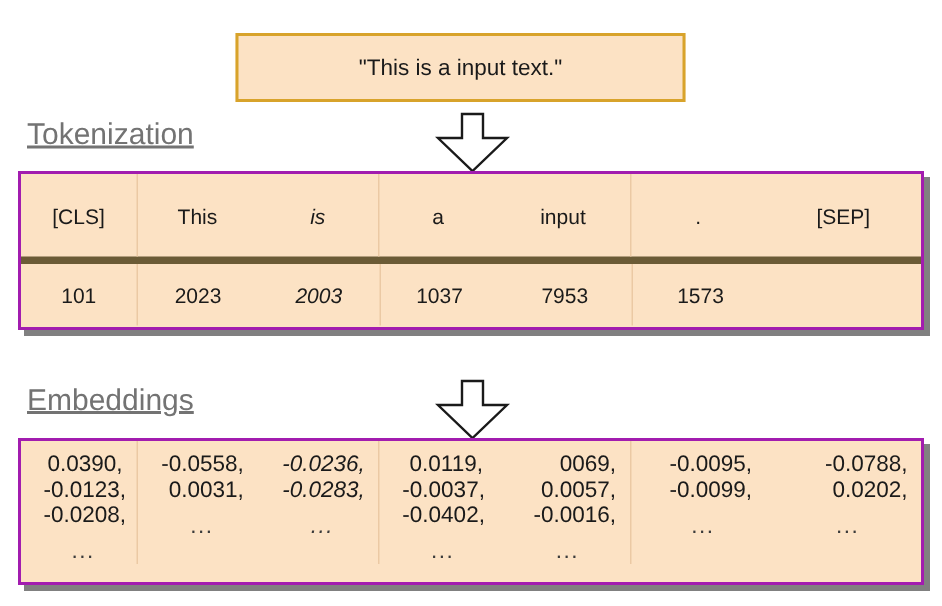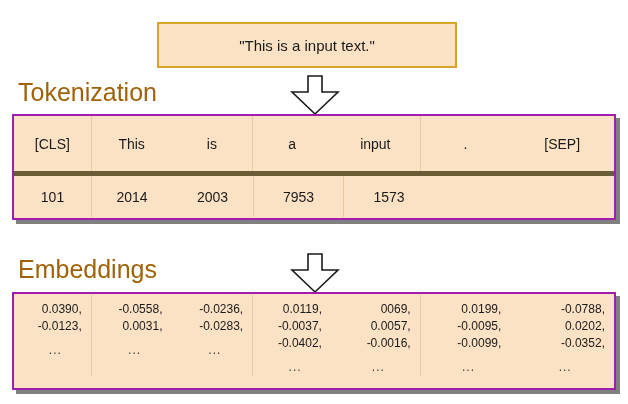--- a/index.html
+++ b/index.html
@@ -43,24 +43,25 @@
     height: 42px;
   }
   .arrow-tokenize { top: 74px; }
   .arrow-embed    { top: 252px; }
   .arrow svg { display: block; width: 100%; height: 100%; }
 
   
   .heading {
     position: absolute;
     left: 18px;
-    font-size: 25px;
-    color: #a16207;
+    font-size: 20px;
+    color: #737373;
     line-height: 1;
     white-space: nowrap;
+    text-decoration: underline;
   }
   .heading-tokenization { top: 80px; }
   .heading-embeddings   { top: 257px; }
 
   
   .panel {
     position: absolute;
     background: #FCE2C4;
     border: 2px solid #a21caf;
     box-sizing: border-box;
@@ -106,35 +107,35 @@
     overflow: hidden;
   }
   
   .sep-right {
     border-right: 1px solid #EBC9A4;
   }
 
   
   .col-0 { width: 78px; }
   .col-1 { width: 80px; }
-  .col-2 { width: 82px; }
+  .col-2 { width: 82px; font-style: italic; }
   .col-3 { width: 78px; }
   .col-4 { width: 90px; }
   .col-5 { width: 90px; }
   .col-6 { width: 104px; }
 
   
   .emb-row {
     display: flex;
     width: 100%;
     box-sizing: border-box;
   }
   .emb-cell {
     box-sizing: border-box;
-    font-size: 12px;
+    font-size: 15px;
     color: #1a1a1a;
     padding: 7px 9px 0 15px;
     text-align: right;
     overflow: hidden;
   }
   .emb-line {
     line-height: 17px;
     white-space: nowrap;
   }
   .emb-dots {
@@ -167,42 +168,44 @@
     <div class="cell col-1">This</div>
     <div class="cell col-2 sep-right">is</div>
     <div class="cell col-3">a</div>
     <div class="cell col-4 sep-right">input</div>
     <div class="cell col-5">.</div>
     <div class="cell col-6">[SEP]</div>
   </div>
 
   <div class="id-row">
     <div class="cell col-0 sep-right">101</div>
-    <div class="cell col-1">2014</div>
+    <div class="cell col-1">2023</div>
     <div class="cell col-2 sep-right">2003</div>
+    <div class="cell col-3">1037</div>
     <div class="cell col-4 sep-right">7953</div>
     <div class="cell col-5">1573</div>
   </div>
 
 </div>
 
 <div class="arrow arrow-embed">
   <svg viewBox="0 0 54 42" xmlns="http://www.w3.org/2000/svg">
     <polygon points="20,2 34,2 34,18 50,18 27,40 4,18 20,18" fill="#ffffff" stroke="#1a1a1a" stroke-width="1.6" stroke-linejoin="miter"></polygon>
   </svg>
 </div>
 
 <div class="heading heading-embeddings">Embeddings</div>
 
 <div class="panel panel-embeddings">
   <div class="emb-row">
 
     <div class="emb-cell col-0 sep-right">
       <div class="emb-line">0.0390,</div>
       <div class="emb-line">-0.0123,</div>
+      <div class="emb-line">-0.0208,</div>
       <div class="emb-dots">...</div>
     </div>
 
     <div class="emb-cell col-1">
       <div class="emb-line">-0.0558,</div>
       <div class="emb-line">0.0031,</div>
       <div class="emb-dots">...</div>
     </div>
 
     <div class="emb-cell col-2 sep-right">
@@ -219,27 +222,25 @@
     </div>
 
     <div class="emb-cell col-4 sep-right">
       <div class="emb-line">0069,</div>
       <div class="emb-line">0.0057,</div>
       <div class="emb-line">-0.0016,</div>
       <div class="emb-dots">...</div>
     </div>
 
     <div class="emb-cell col-5">
-      <div class="emb-line">0.0199,</div>
       <div class="emb-line">-0.0095,</div>
       <div class="emb-line">-0.0099,</div>
       <div class="emb-dots">...</div>
     </div>
 
     <div class="emb-cell col-6">
       <div class="emb-line">-0.0788,</div>
       <div class="emb-line">0.0202,</div>
-      <div class="emb-line">-0.0352,</div>
       <div class="emb-dots">...</div>
     </div>
 
   </div>
 </div>
 
 </body></html>

